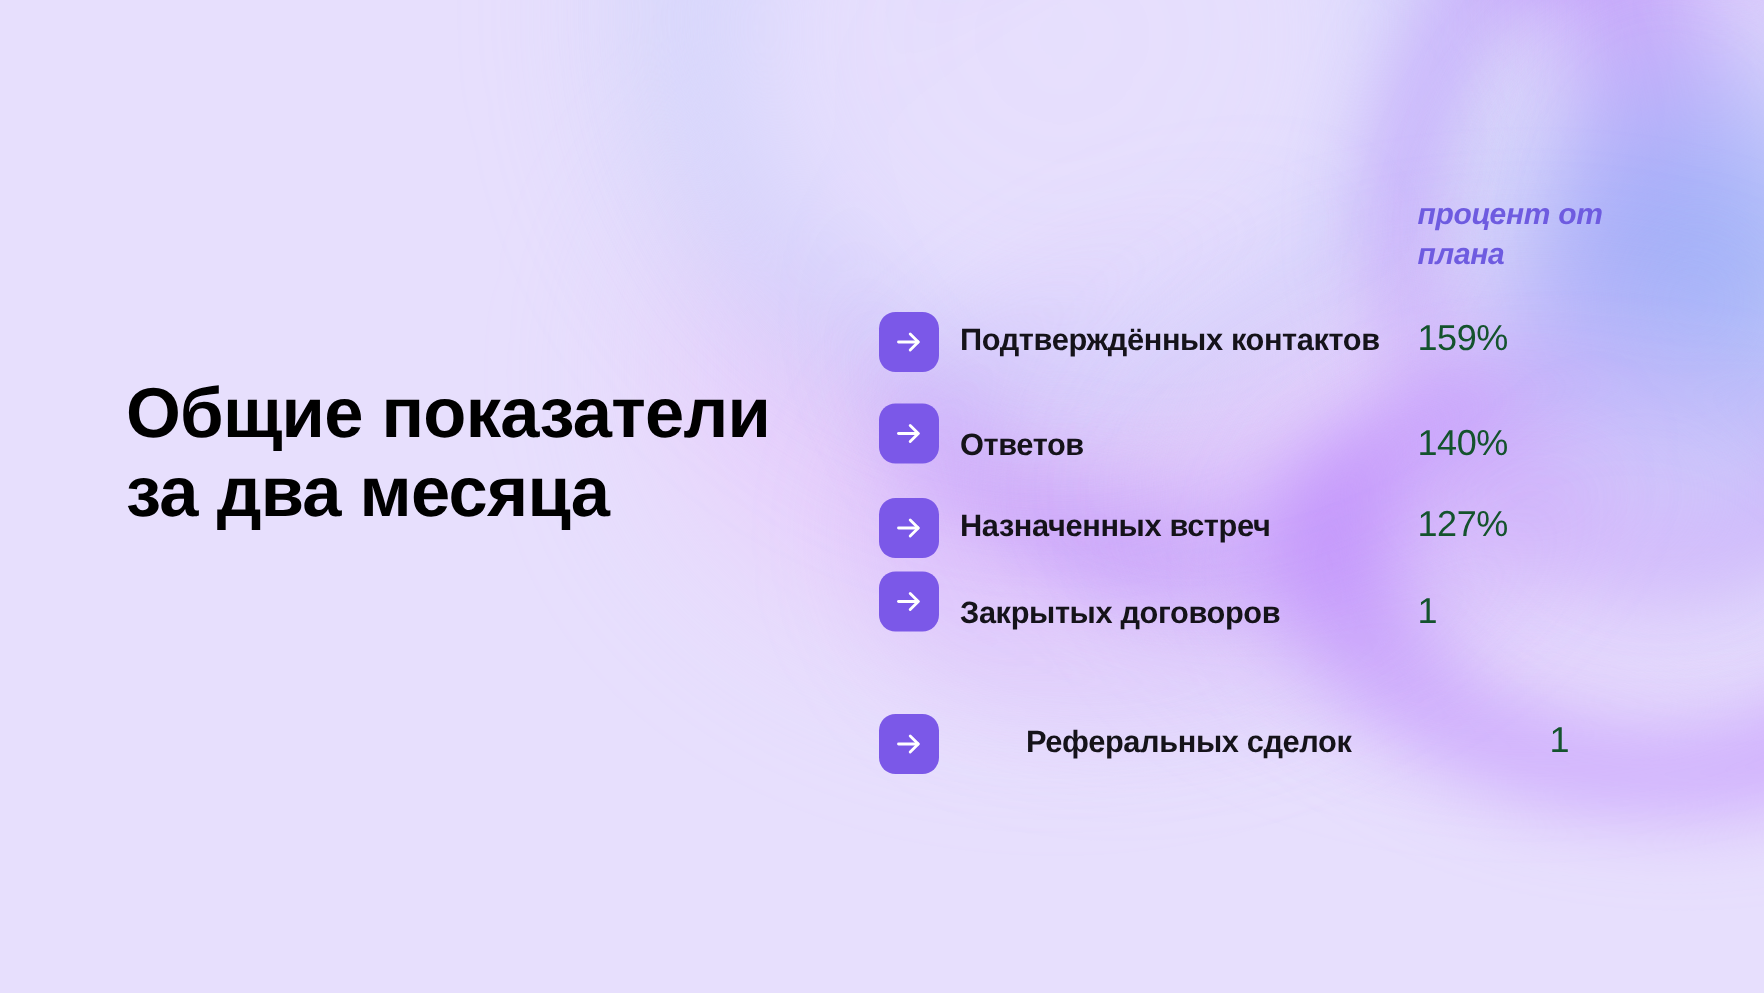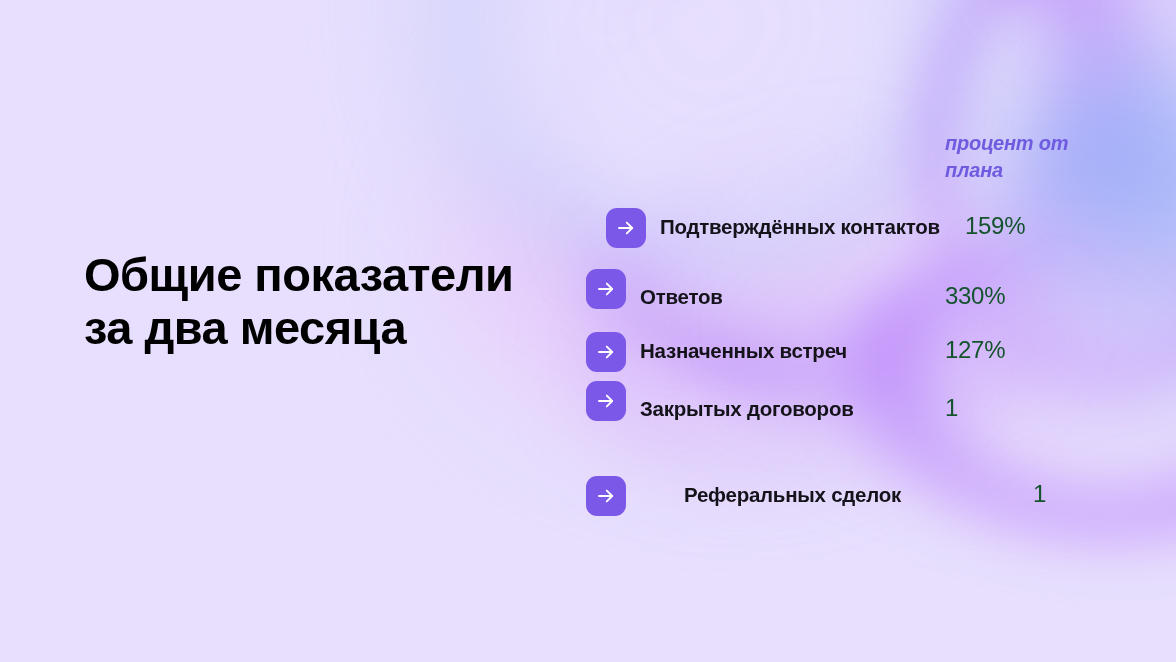--- a/index.html
+++ b/index.html
@@ -169,21 +169,21 @@
   }
 
   .metric-row {
     position:absolute;
     left:0;
     display:flex;
     align-items:flex-start;
     width:520px;
   }
 
-  .metric-row[data-row="0"] { top:78px;margin-left:20px; }
+  .metric-row[data-row="0"] { top:78px; }
   .metric-row[data-row="1"] { top:139px;align-items:flex-end; }
   .metric-row[data-row="2"] { top:202px; }
   .metric-row[data-row="3"] { top:251px;align-items:flex-end; }
   .metric-row[data-row="4"] { top:346px;gap:44px; }
 
   .arrow-badge {
     flex:0 0 auto;
     width:40px; height:40px;
     border-radius:11px;
     background:#7B58E8;
@@ -254,21 +254,21 @@
       </div>
 
       <div class="metric-row" data-row="1">
         <span class="arrow-badge">
           <svg width="22" height="22" viewBox="0 0 22 22" fill="none">
             <path d="M4 11 H17" stroke="#FFFFFF" stroke-width="1.9" stroke-linecap="round"></path>
             <path d="M11.8 5.6 L17.2 11 L11.8 16.4" stroke="#FFFFFF" stroke-width="1.9" stroke-linecap="round" stroke-linejoin="round"></path>
           </svg>
         </span>
         <span class="metric-label">Ответов</span>
-        <span class="metric-value">330%</span>
+        <span class="metric-value">140%</span>
       </div>
 
       <div class="metric-row" data-row="2">
         <span class="arrow-badge">
           <svg width="22" height="22" viewBox="0 0 22 22" fill="none">
             <path d="M4 11 H17" stroke="#FFFFFF" stroke-width="1.9" stroke-linecap="round"></path>
             <path d="M11.8 5.6 L17.2 11 L11.8 16.4" stroke="#FFFFFF" stroke-width="1.9" stroke-linecap="round" stroke-linejoin="round"></path>
           </svg>
         </span>
         <span class="metric-label">Назначенных встреч</span>

